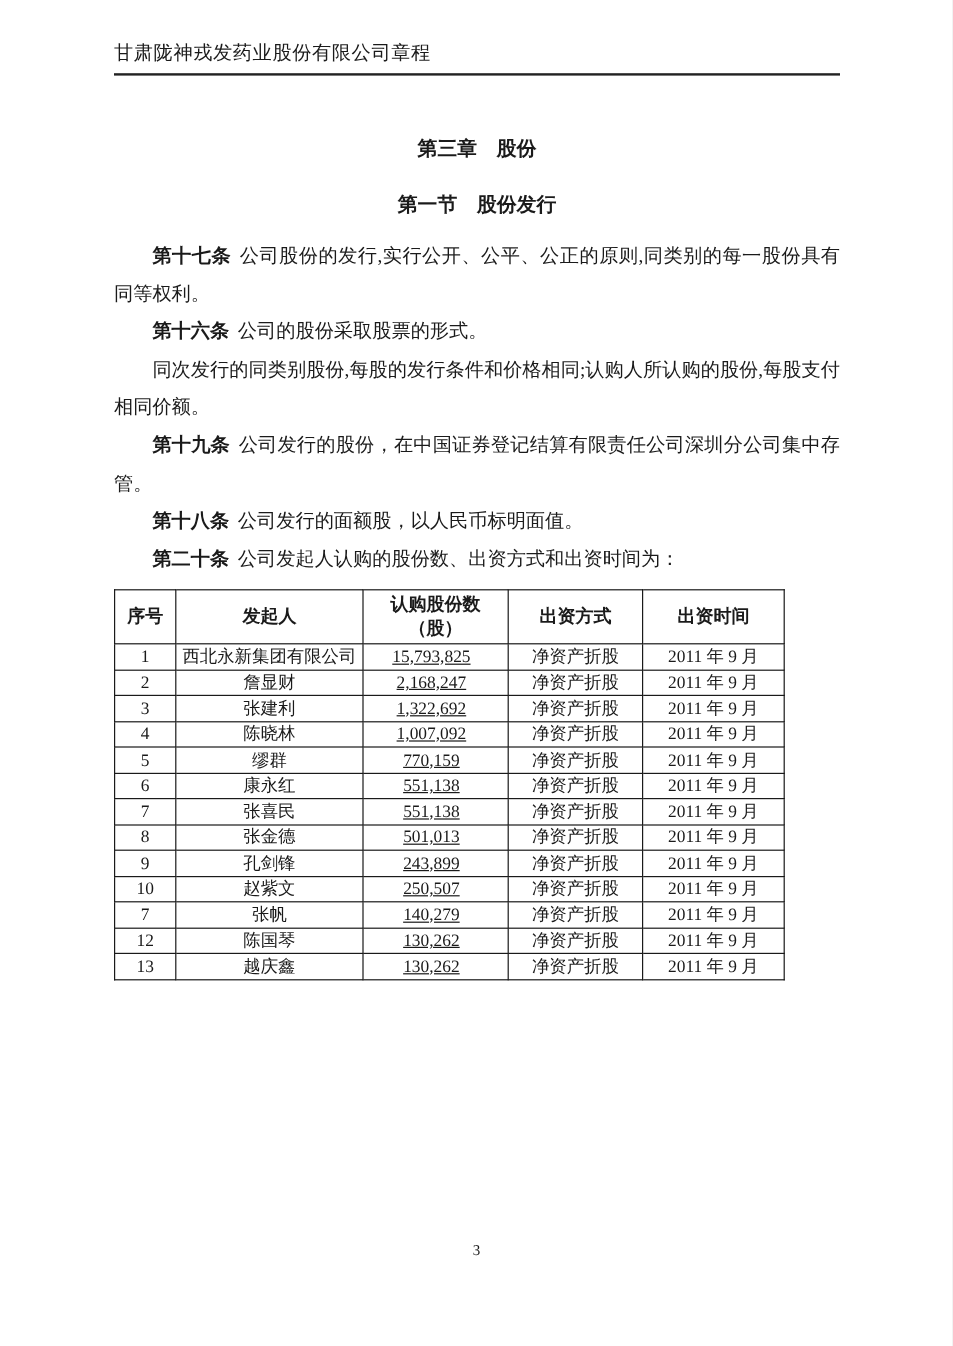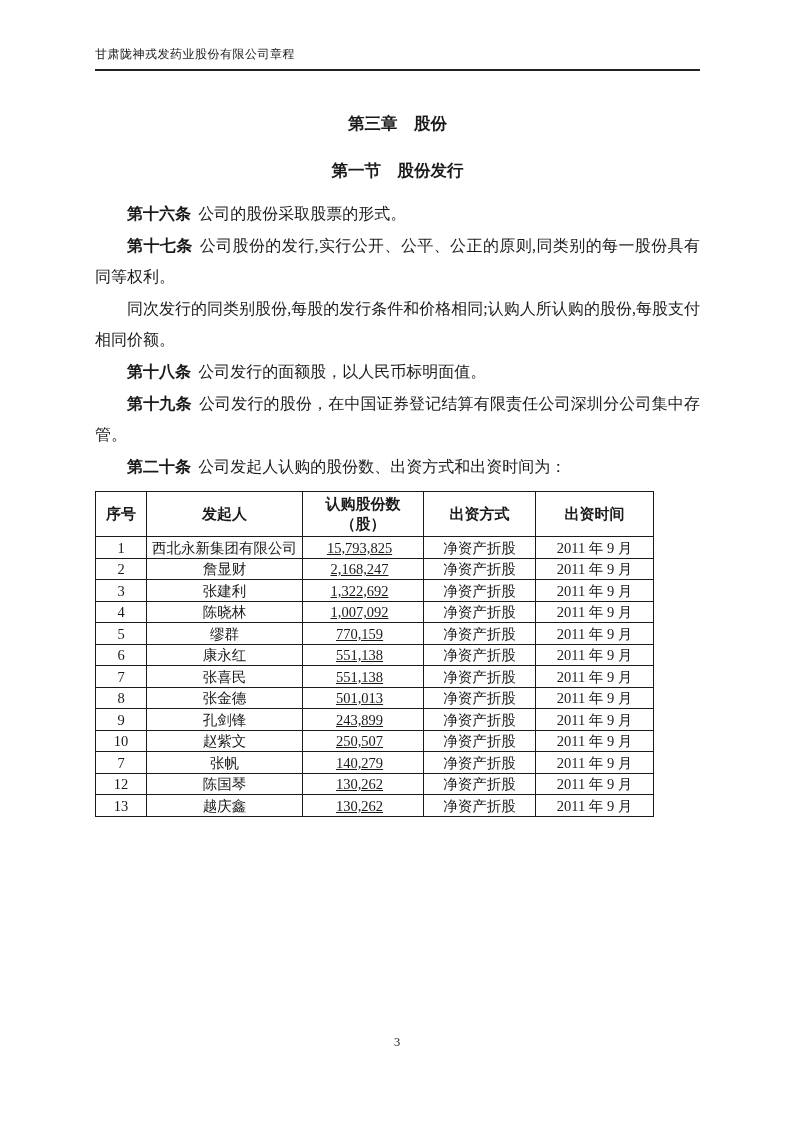--- a/index.html
+++ b/index.html
@@ -10,22 +10,22 @@
     margin: 0 auto;
     background: #ffffff;
     outline: 1px solid #d9d9d9;
     font-family: "Liberation Serif", "DejaVu Serif", serif;
     color: #1a1a1a;
     box-sizing: border-box;
     overflow: hidden;
   }
   .header {
     position: absolute;
-    left: 95px; right: 94px; top: 46px;
-    font-size: 12px;
+    left: 95px; right: 94px; top: 34px;
+    font-size: 16px;
     padding-bottom: 6px;
     border-bottom: 2px solid #222;
     letter-spacing: 0.5px;
   }
   .content {
     position: absolute;
     left: 95px; right: 94px; top: 92px;
   }
   .body-para {
     margin: 8px 0 0 0;
@@ -100,25 +100,25 @@
     <span>甘肃陇神戎发药业股份有限公司章程</span>
   </div>
 
   <div class="content">
 
 
     <h1 class="chapter">第三章　股份</h1>
     <h2 class="section">第一节　股份发行</h2>
 
     <div class="articles" id="articles">
+        <p class="article"><b class="art-num">第十七条</b>公司股份的发行,实行公开、公平、公正的原则,同类别的每一股份具有同等权利。</p>
         <p class="article"><b class="art-num">第十六条</b>公司的股份采取股票的形式。</p>
-        <p class="article"><b class="art-num">第十七条</b>公司股份的发行,实行公开、公平、公正的原则,同类别的每一股份具有同等权利。</p>
         <p class="article">同次发行的同类别股份,每股的发行条件和价格相同;认购人所认购的股份,每股支付相同价额。</p>
+        <p class="article"><b class="art-num">第十九条</b>公司发行的股份，在中国证券登记结算有限责任公司深圳分公司集中存管。</p>
         <p class="article"><b class="art-num">第十八条</b>公司发行的面额股，以人民币标明面值。</p>
-        <p class="article"><b class="art-num">第十九条</b>公司发行的股份，在中国证券登记结算有限责任公司深圳分公司集中存管。</p>
         <p class="article"><b class="art-num">第二十条</b>公司发起人认购的股份数、出资方式和出资时间为：</p>
       </div>
 
     <table class="founders">
       <colgroup id="table-colgroup">
           <col style="width: 51px;">
           <col style="width: 156px;">
           <col style="width: 121px;">
           <col style="width: 112px;">
           <col style="width: 118px;">

